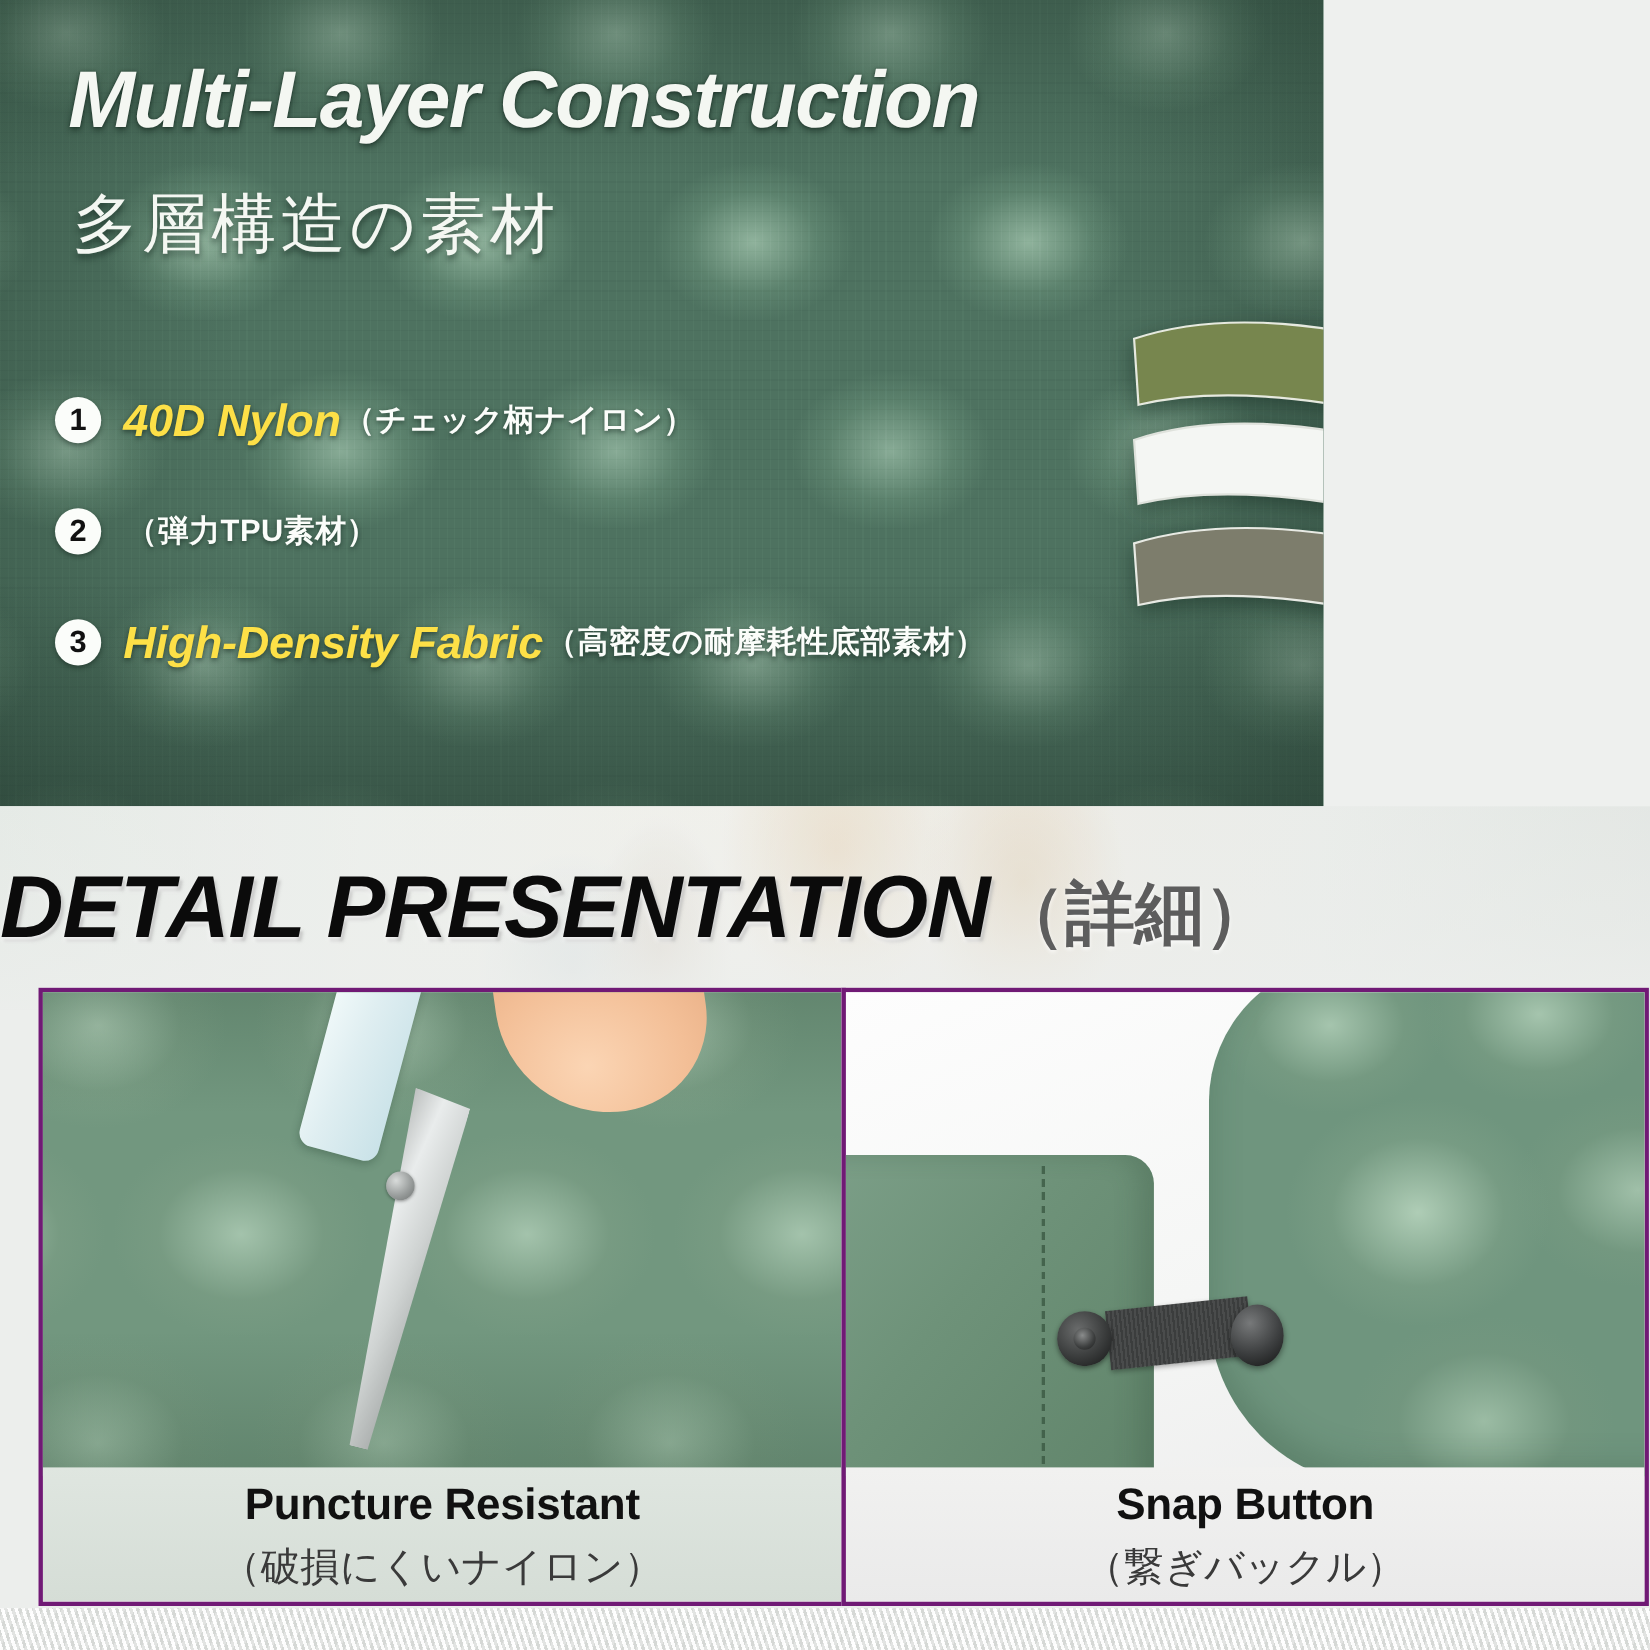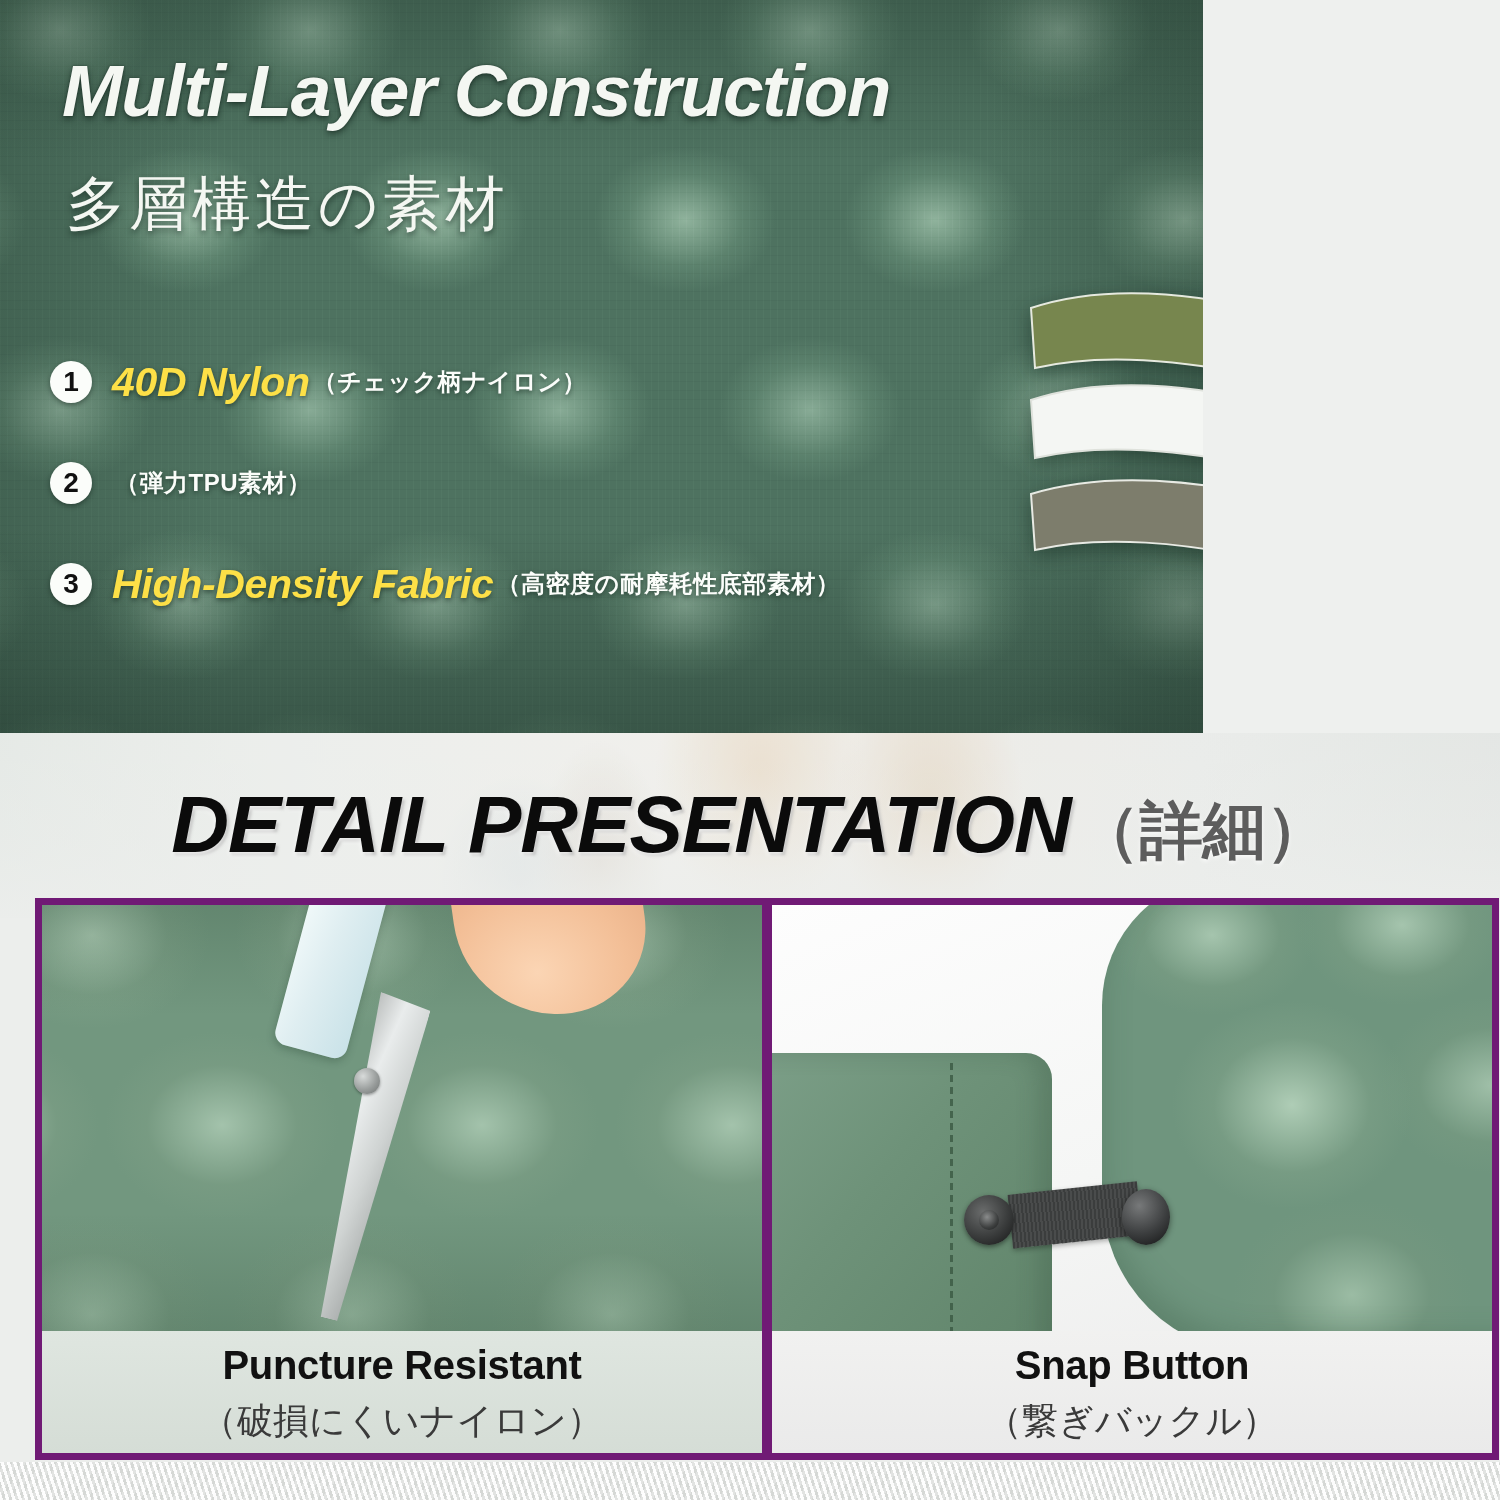--- a/index.html
+++ b/index.html
@@ -112,21 +112,21 @@
     margin-right:20px;
     box-shadow:0 2px 5px rgba(10,25,18,.45);
   }
   .feature-en{
     color:#fde047; font-weight:bold; font-style:italic;
     font-size:41px; letter-spacing:-.3px;
     text-shadow:0 2px 5px rgba(10,25,18,.55);
   }
   .feature-jp{
     color:#fbfdfa; font-weight:bold;
-    font-size:24px; letter-spacing:.5px;
+    font-size:28px; letter-spacing:.5px;
     margin-left:3px;
     text-shadow:0 2px 5px rgba(10,25,18,.55);
   }
 
   
   #layer-diagram{
     position:absolute; left:1005px; top:272px; z-index:6;
     width:460px; height:310px;
   }
   #layer-diagram svg{ display:block; width:460px; height:310px;
@@ -149,38 +149,38 @@
       linear-gradient(90deg, #e3e8e4 0%, #eef0ed 22%, #f3f1ec 45%, #f0ece6 62%, #e9ebe9 80%, #e0e4e1 100%);
     opacity:.9;
   }
   .ghost-fade{
     position:absolute; left:0; top:0; width:1500px; height:185px;
     background:linear-gradient(180deg, rgba(236,238,236,.25) 0%, rgba(236,238,236,.55) 60%, rgba(236,238,236,.9) 100%);
   }
 
   #detail-heading{
     position:absolute; left:0; top:46px; width:1500px;
-    text-align:center; z-index:5;
+    text-align:left; z-index:5;
     white-space:nowrap;
   }
   .detail-en{
     color:#0b0b0b; font-weight:bold; font-style:italic;
     font-size:80px; letter-spacing:-1px;
     text-shadow:0 3px 5px rgba(255,255,255,.85), 2px 3px 3px rgba(130,130,130,.6);
   }
   .detail-jp{
     color:#5d5d5d; font-weight:bold;
     font-size:63px; letter-spacing:0px; margin-left:6px;
     text-shadow:0 2px 4px rgba(255,255,255,.8);
   }
 
   
   .card{
     position:absolute; top:165px; width:734px; height:562px;
-    border:7px solid #701a75;
+    border:4px solid #701a75;
     background:#fff;
     overflow:hidden;
   }
   #card-left{ left:35px; }
   #card-right{ left:765px; }
   .card-photo{ position:absolute; left:0; top:0; width:100%; height:440px; overflow:hidden; }
   .card-caption{
     position:absolute; left:0; bottom:0; width:100%; height:122px;
     display:flex; flex-direction:column; align-items:center; justify-content:center;
   }

